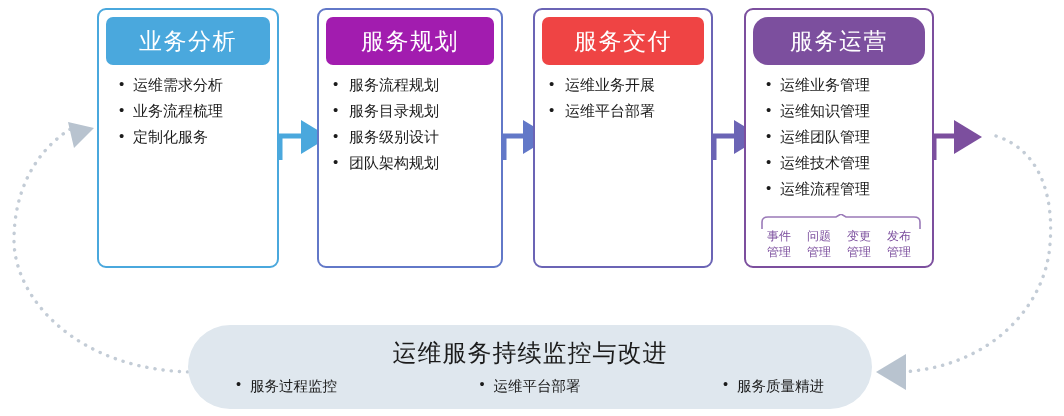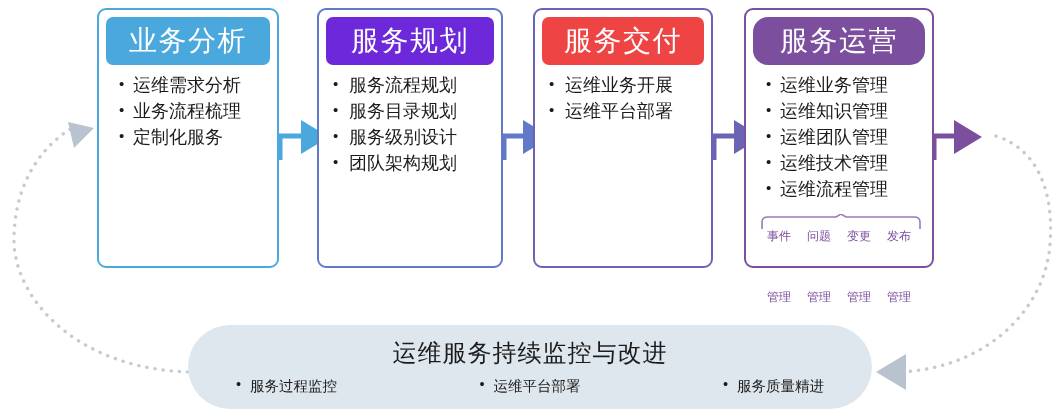--- a/index.html
+++ b/index.html
@@ -46,54 +46,54 @@
     top: 7px;
     height: 48px;
     border-radius: 7px;
     background: #4aa8dd;
     display: flex;
     align-items: center;
     justify-content: center;
   }
   .stage-head span {
     color: #ffffff;
-    font-size: 28px;
+    font-size: 23px;
     letter-spacing: 1.5px;
     line-height: 1;
   }
   .stage-list {
     position: absolute;
     left: 0; right: 0;
     top: 62px;
     padding: 0;
     margin: 0;
     list-style: none;
   }
   .stage-list li {
-    font-size: 18px;
+    font-size: 15px;
     line-height: 26px;
     color: #1b1b1b;
     padding-left: 34px;
     position: relative;
     white-space: nowrap;
   }
   .stage-list li::before {
     content: "\2022";
     position: absolute;
     left: 20px;
     top: -1px;
     font-size: 15px;
     color: #1b1b1b;
   }
 
   
   #stage-1 { left: 97px;  width: 182px; }
   
   #stage-2 { left: 317px; width: 186px; border-color: #6278c8; }
-  #stage-2 .stage-head { background: #6d28d9; font-family: Liberation Serif, serif; }
+  #stage-2 .stage-head { background: #a21caf; font-family: Liberation Serif, serif; }
   
   #stage-3 { left: 533px; width: 180px; border-color: #6b64b5; }
   #stage-3 .stage-head { background: #ef4444; }
   
   #stage-4 { left: 744px; width: 190px; border-color: #7c4f9e; }
   #stage-4 .stage-head { background: #7c4f9e; border-radius: 15px; }
 
   #stage-3 .stage-list li,
   #stage-2 .stage-list li { padding-left: 30px; }
   #stage-2 .stage-list li::before,
@@ -115,21 +115,21 @@
     box-sizing: border-box;
   }
   .sub-item {
     font-size: 12px;
     line-height: 16px;
     color: #7c4f9e;
     text-align: center;
     width: 34px;
   }
   .sub-item .l1 { display: block; }
-  .sub-item .l2 { display: block; margin-top: 45px; }
+  .sub-item .l2 { display: block; }
   .brace {
     position: absolute;
     left: 12px;
     right: 12px;
     top: 204px;
     height: 16px;
   }
 
   
   #banner {

